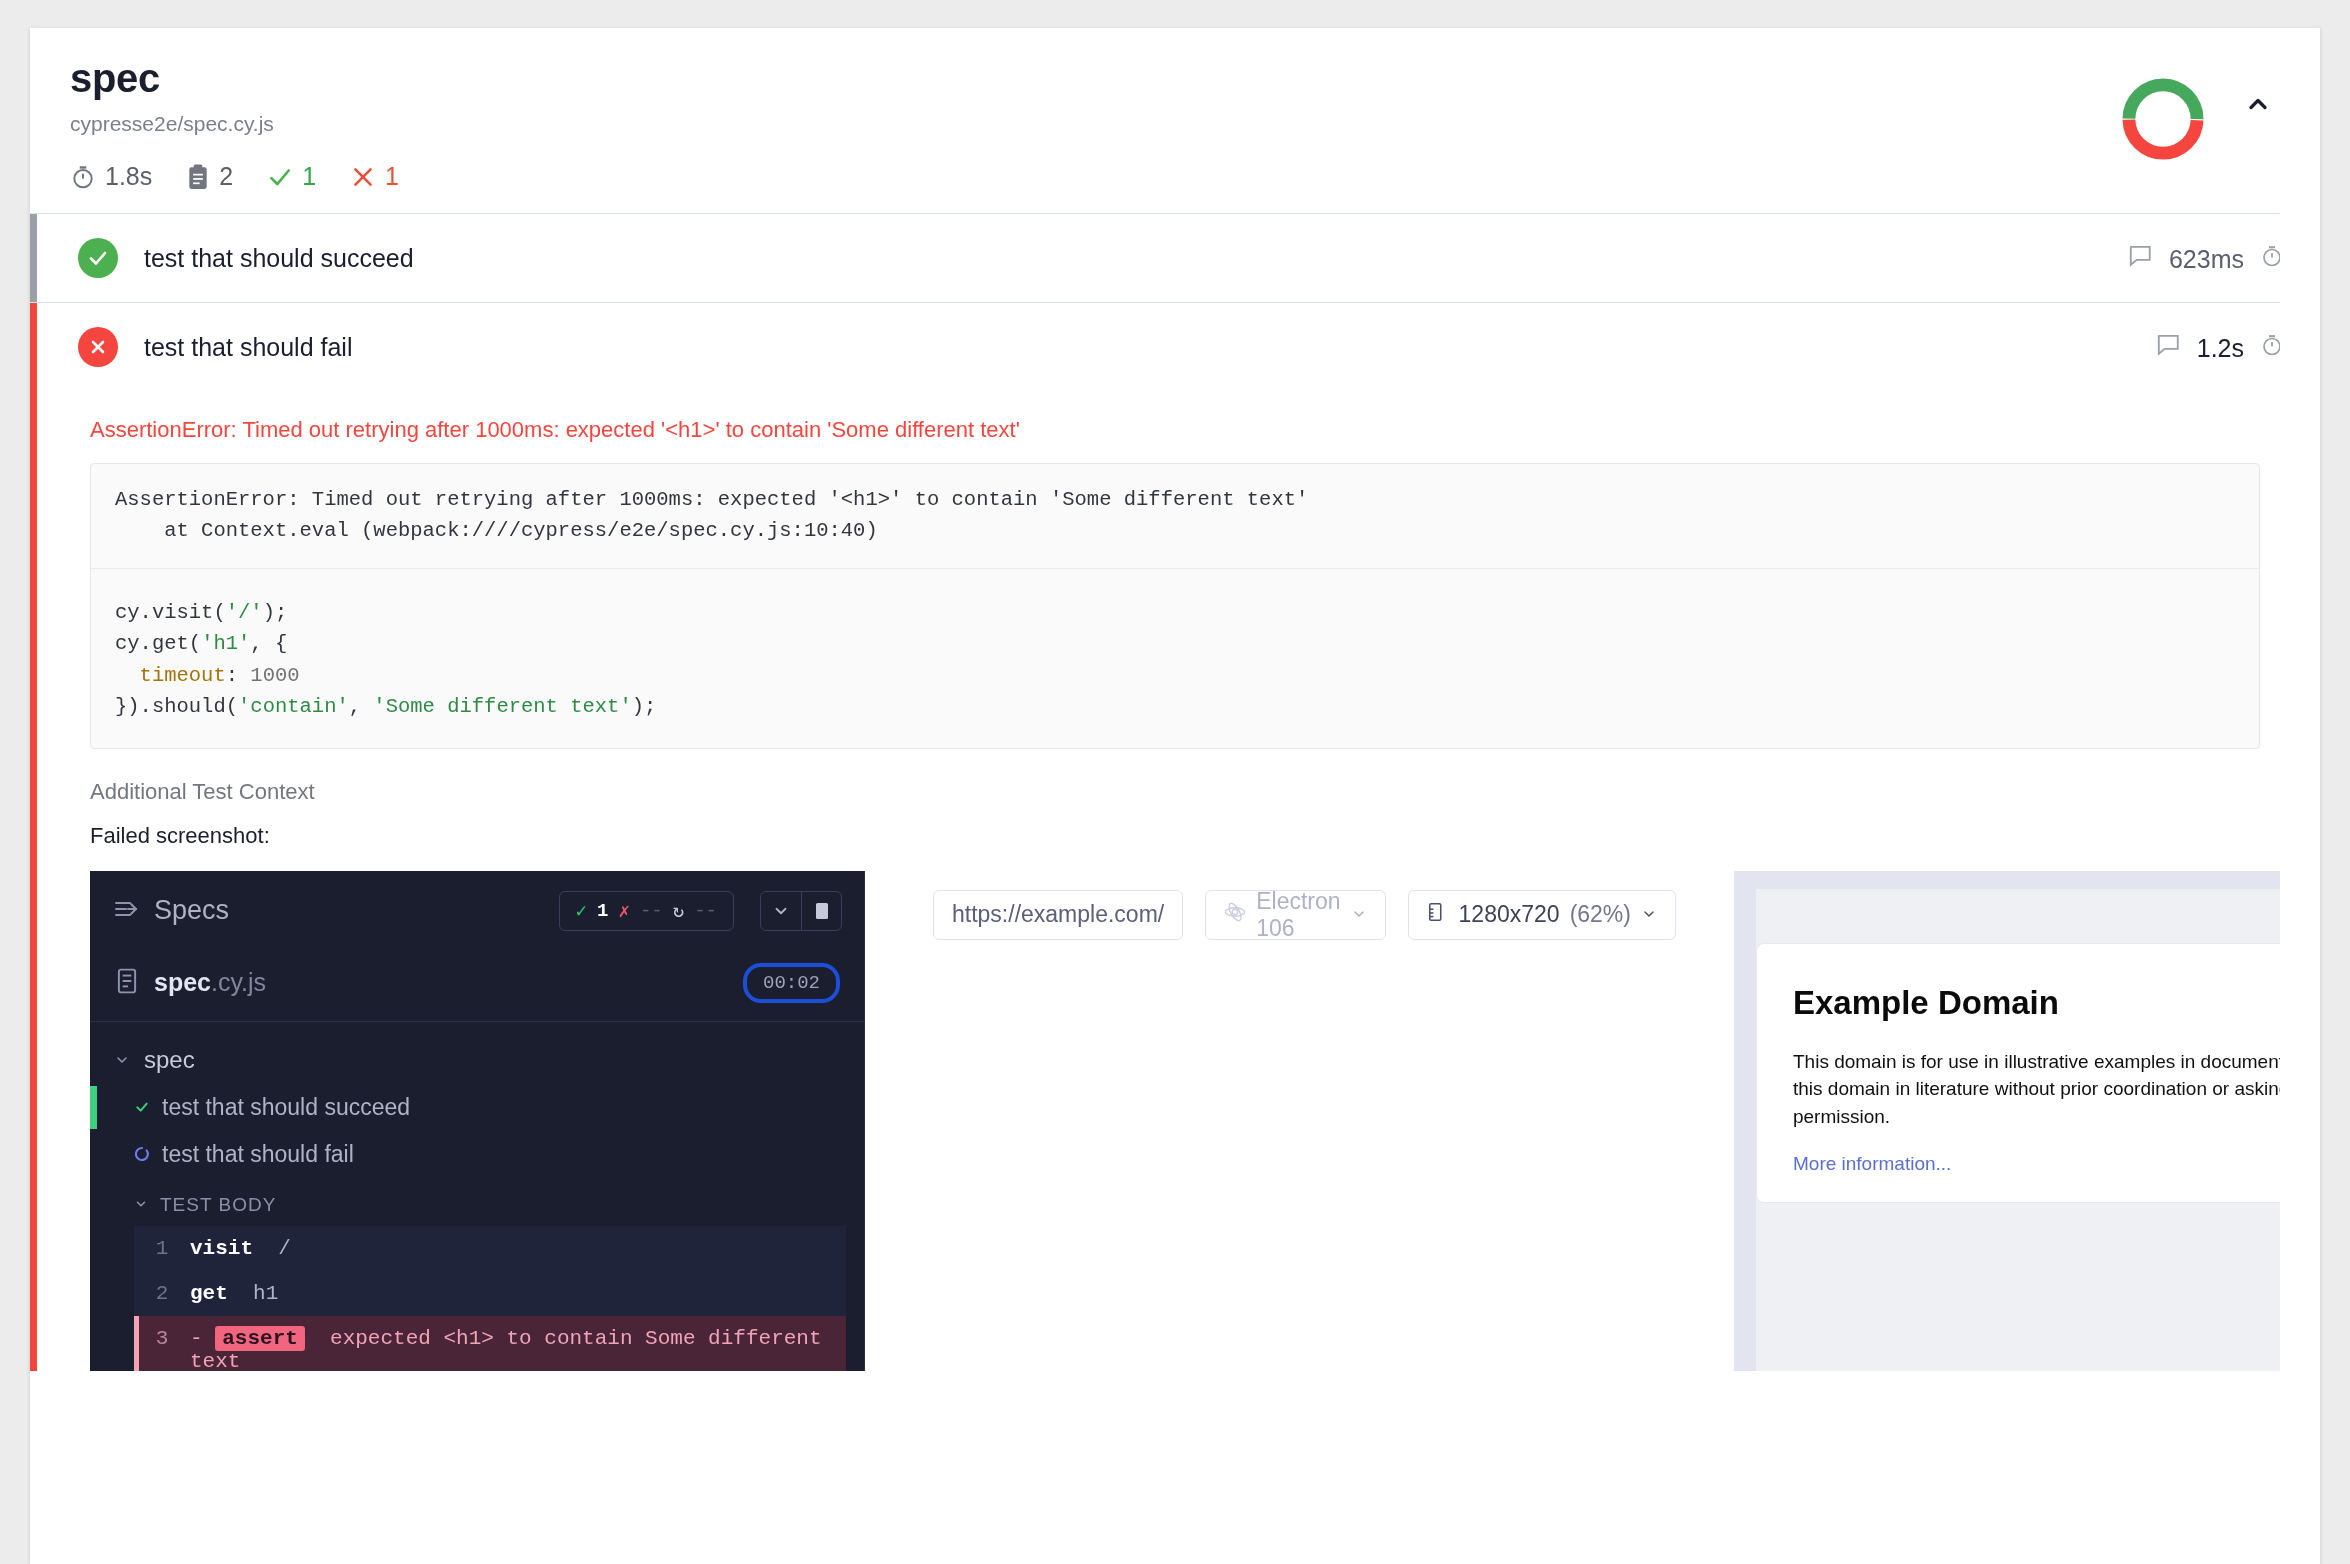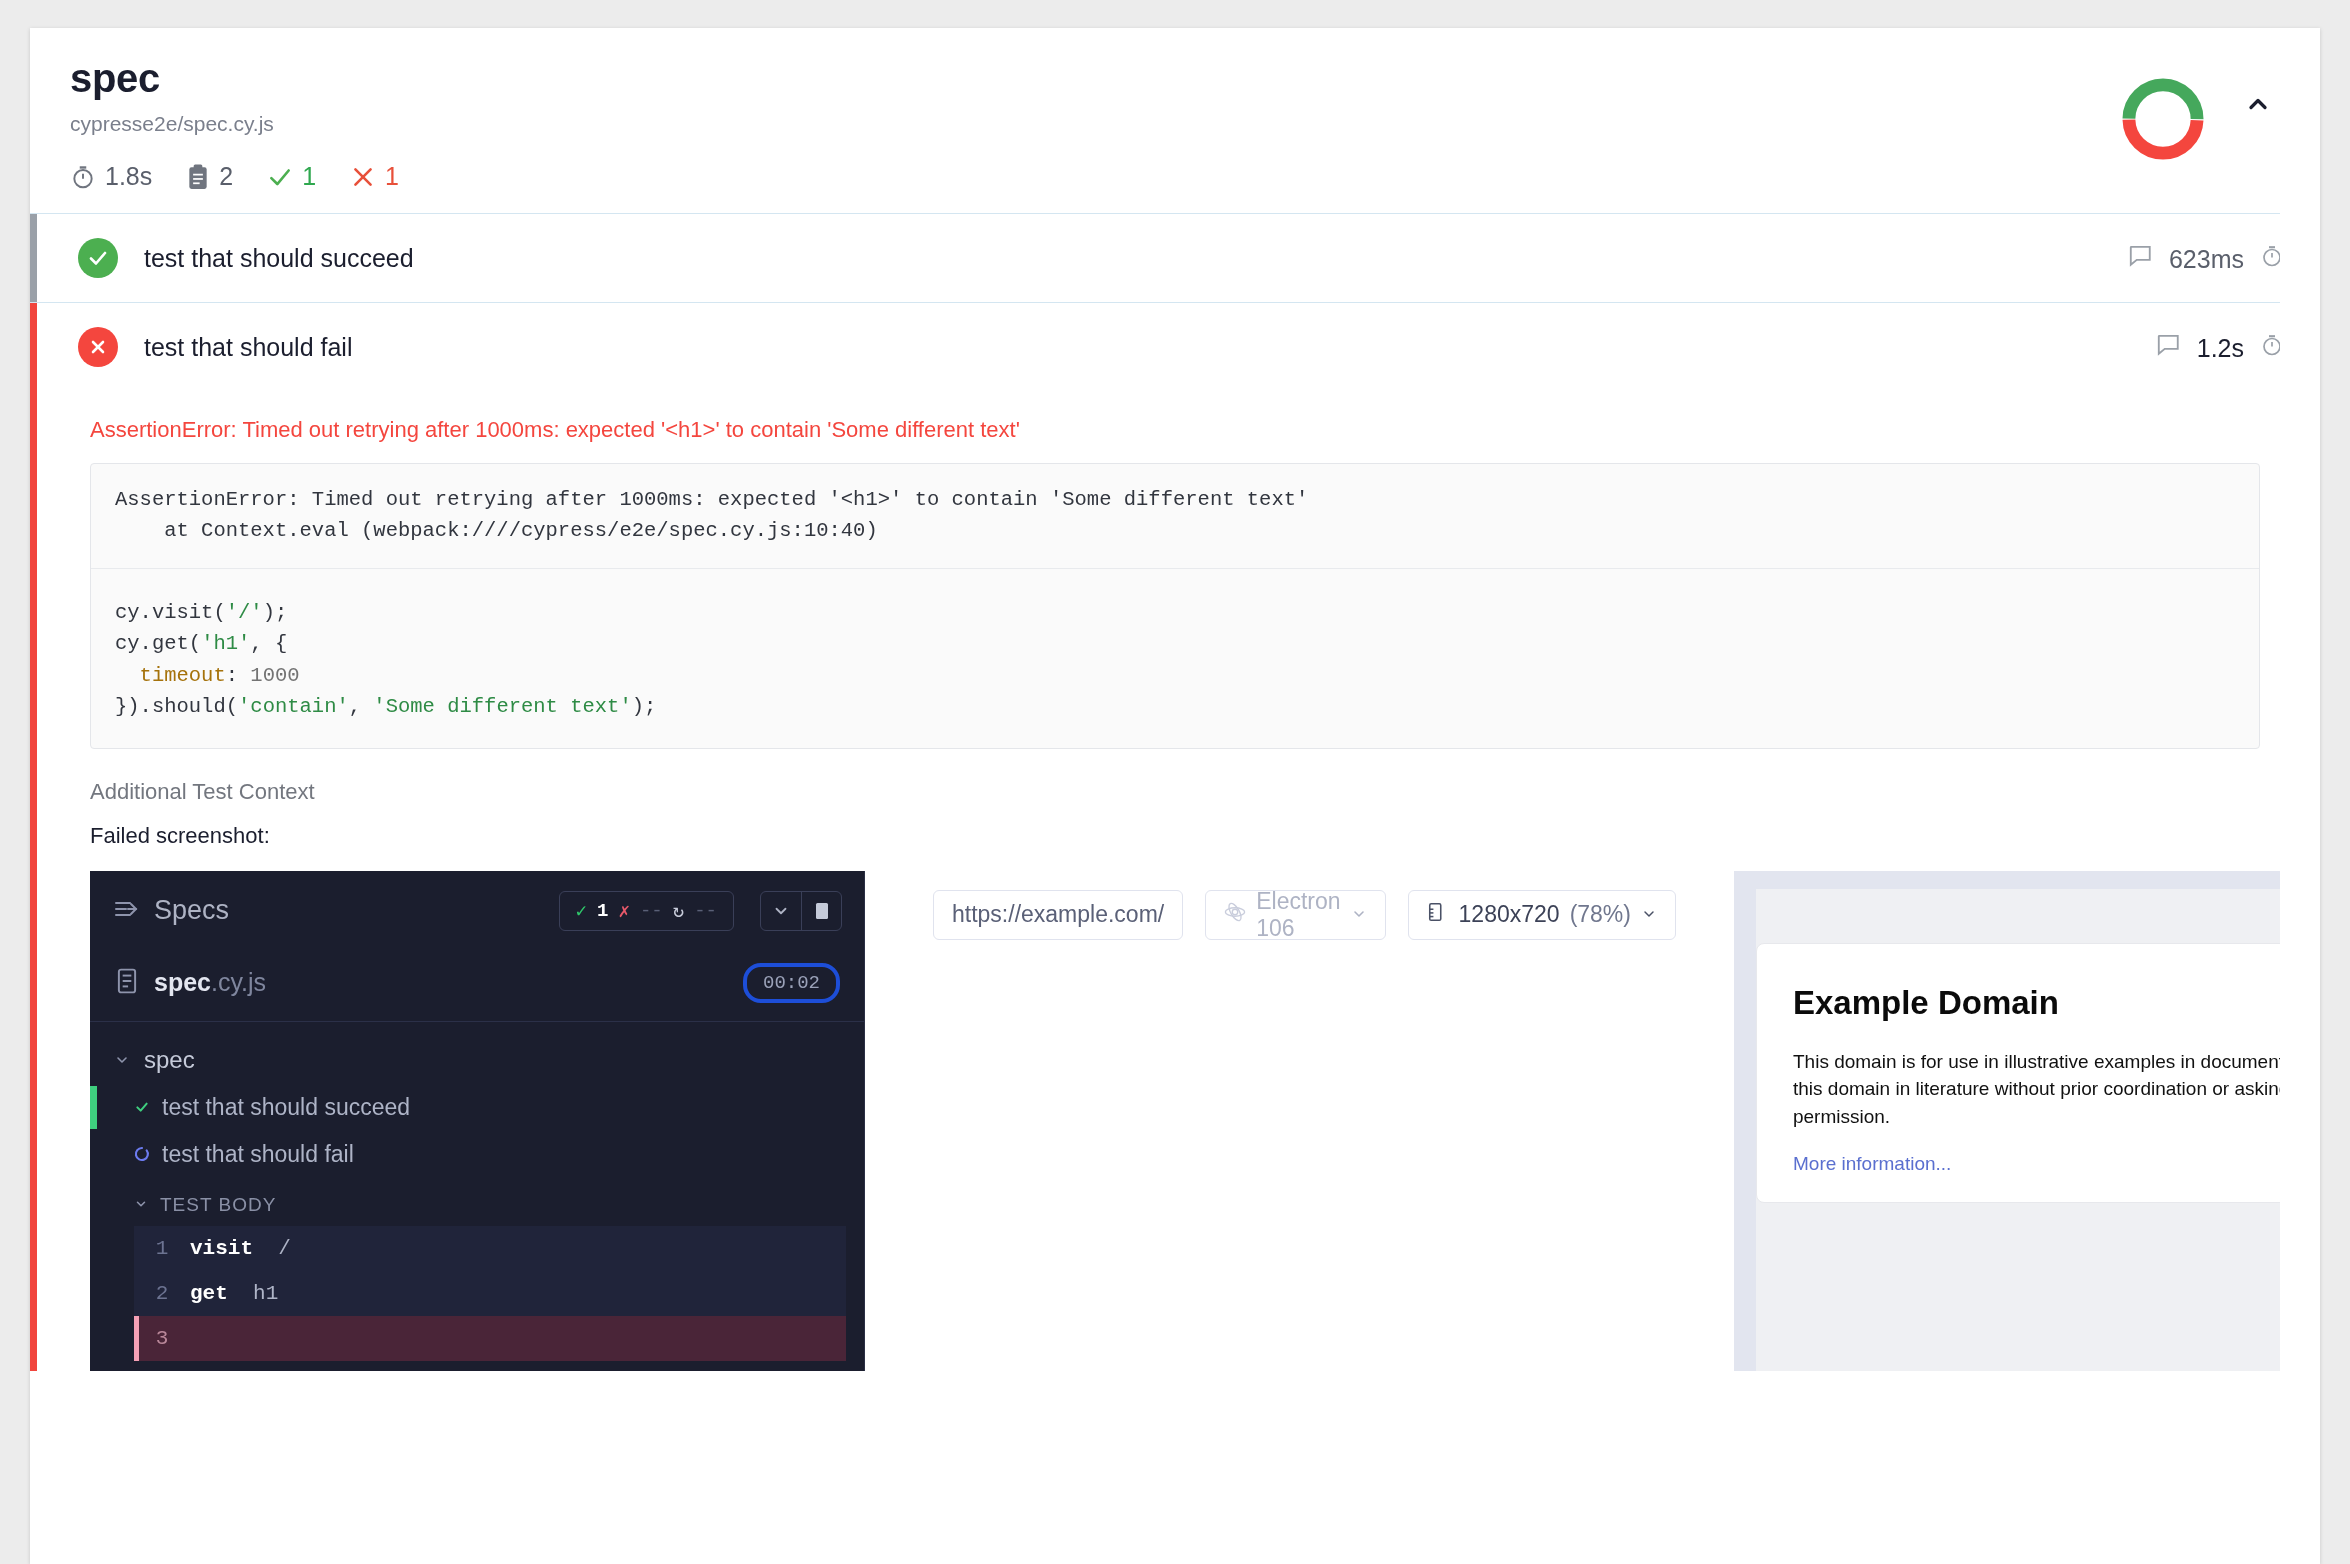--- a/index.html
+++ b/index.html
@@ -597,20 +597,21 @@
                 <span class="num">1</span>
                 <span class="txt"><b>visit</b>&nbsp;&nbsp;<i>/</i></span>
               </div>
               <div class="cmd">
                 <span class="num">2</span>
                 <span class="txt"><b>get</b>&nbsp;&nbsp;<i>h1</i></span>
               </div>
               <div class="cmd err">
                 <span class="lbar"></span>
                 <span class="num">3</span>
+                <span class="txt"><span>-</span>&nbsp;<span class="assert-chip">assert</span>&nbsp;&nbsp;<span>expected &lt;h1&gt; to contain Some different text</span></span>
               </div>
             </div>
           </div>
         </div>
 
         <div class="shot-right">
           <div class="urlbar">
             <div class="url-input">
               <span>https://example.com/</span>
             </div>
@@ -632,21 +633,21 @@
             <div class="vp-sel">
               <span>
                 <svg width="22" height="22" viewBox="0 0 24 24" fill="none" stroke="#4A5166" stroke-width="1.7">
                   <rect x="3" y="3" width="12" height="18" rx="1.5"></rect>
                   <line x1="3" y1="9" x2="7" y2="9"></line>
                       <line x1="3" y1="13" x2="7" y2="13"></line>
                       <line x1="3" y1="17" x2="7" y2="17"></line>
                 </svg>
               </span>
               <span>1280x720</span>
-              <span class="pct">(78%)</span>
+              <span class="pct">(62%)</span>
               <span>
                 <svg width="16" height="16" viewBox="0 0 24 24" fill="none" stroke="#4A5166" stroke-width="2.2" stroke-linecap="round" stroke-linejoin="round">
                       <polyline points="6,9 12,15 18,9"></polyline>
                     </svg>
               </span>
             </div>
           </div>
 
           <div class="aut-outer">
             <div class="aut-inner">

